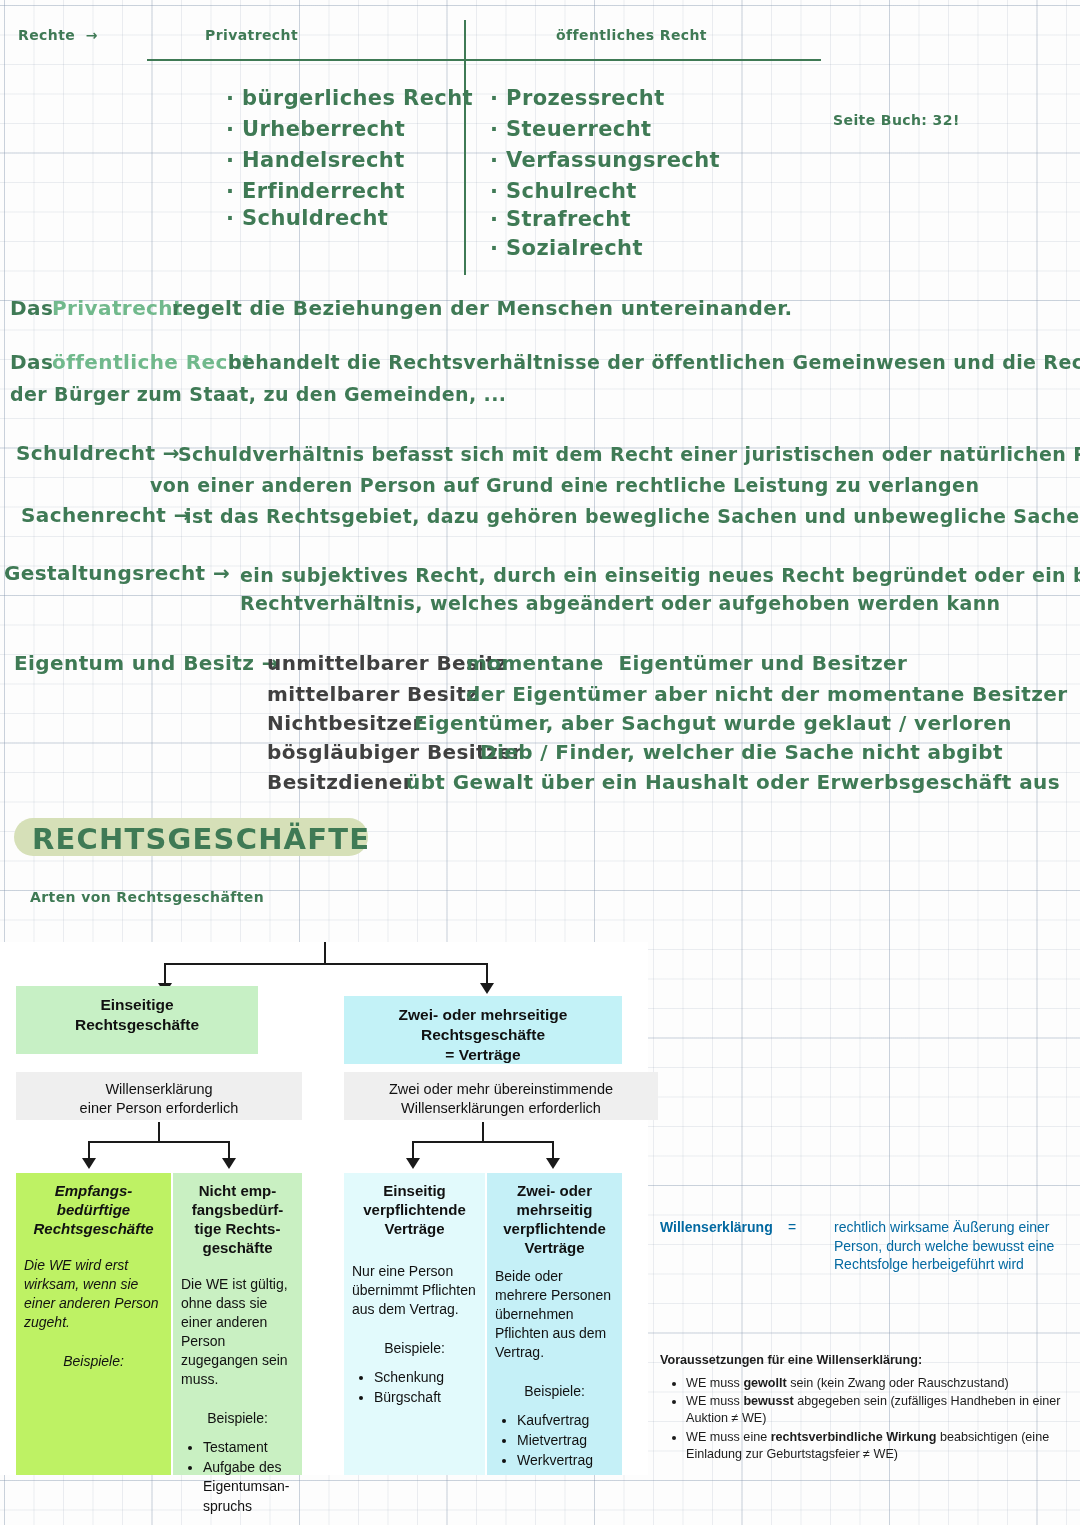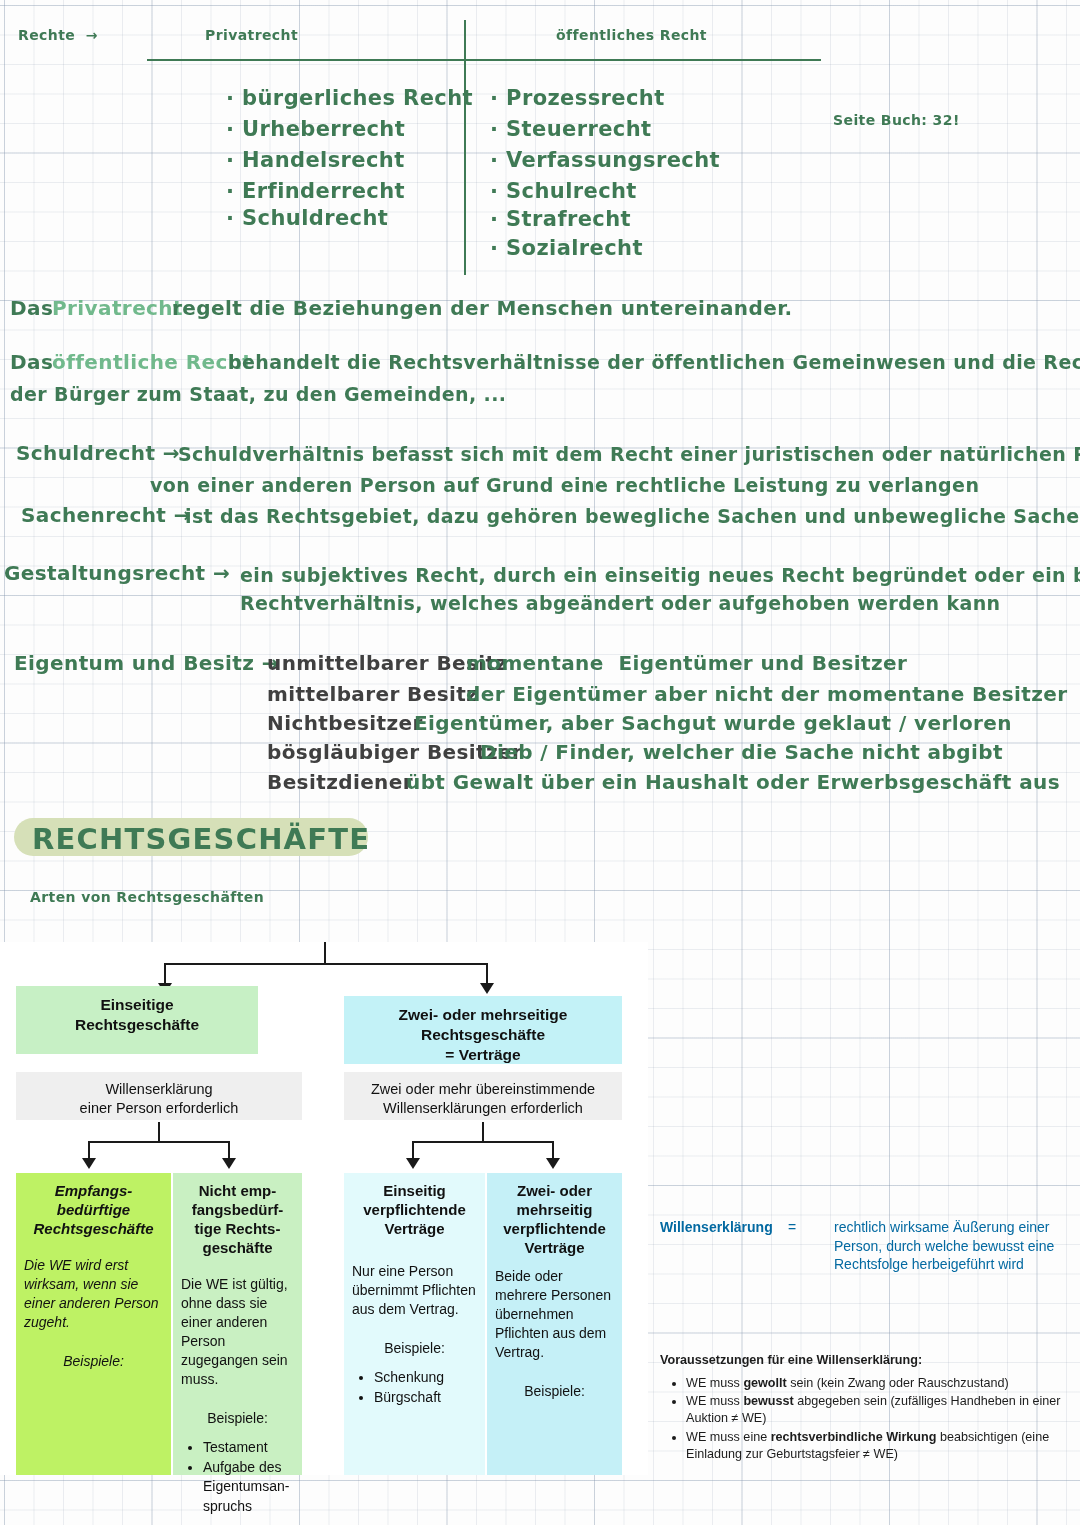--- a/index.html
+++ b/index.html
@@ -267,21 +267,21 @@
   <div class="box hdr cyan-hdr" style="left:344px; top:54px; width:278px; height:68px;">
     <span style="white-space:pre-line;">Zwei- oder mehrseitige
 Rechtsgeschäfte
 = Verträge</span>
   </div>
 
   <div class="box sub" style="left:16px; top:130px; width:286px; height:48px;">
     <span style="white-space:pre-line;">Willenserklärung
 einer Person erforderlich</span>
   </div>
-  <div class="box sub" style="left:344px; top:130px; width:278px; height:48px;">
+  <div class="box sub" style="left:344px; top:130px; width:314px; height:48px;">
     <span style="white-space:pre-line;">Zwei oder mehr übereinstimmende
 Willenserklärungen erforderlich</span>
   </div>
 
   <div class="ln" style="left:158px; top:180px; width:2px; height:20px;"></div>
   <div class="ln" style="left:88px;  top:199px; width:142px; height:2px;"></div>
   <div class="ln" style="left:88px;  top:199px; width:2px; height:19px;"></div>
   <div class="ln" style="left:228px; top:199px; width:2px; height:19px;"></div>
   <div class="arrow" style="left:82px;  top:216px;"></div>
   <div class="arrow" style="left:222px; top:216px;"></div>
@@ -333,20 +333,25 @@
   </div>
 
   <div class="box cyan-mid" style="left:487px; top:231px; width:135px; height:302px;">
     <div class="leafhdr" style="white-space:pre-line;">Zwei- oder
 mehrseitig
 verpflichtende
 Verträge</div>
     <div class="leafbody">
       <div style="margin-top:10px;">Beide oder mehrere Personen übernehmen Pflichten aus dem Vertrag.</div>
       <div class="ex">Beispiele:</div>
+      <ul>
+        <li>Kaufvertrag</li>
+        <li>Mietvertrag</li>
+        <li>Werkvertrag</li>
+      </ul>
     </div>
   </div>
 </div>
 
 <div id="we-def">
   <span class="term">Willenserklärung</span><span class="eq">=</span><span class="body">rechtlich wirksame Äußerung einer Person, durch welche bewusst eine Rechtsfolge herbeigeführt wird</span>
 </div>
 
 <div class="ghost">&nbsp;</div>
 

